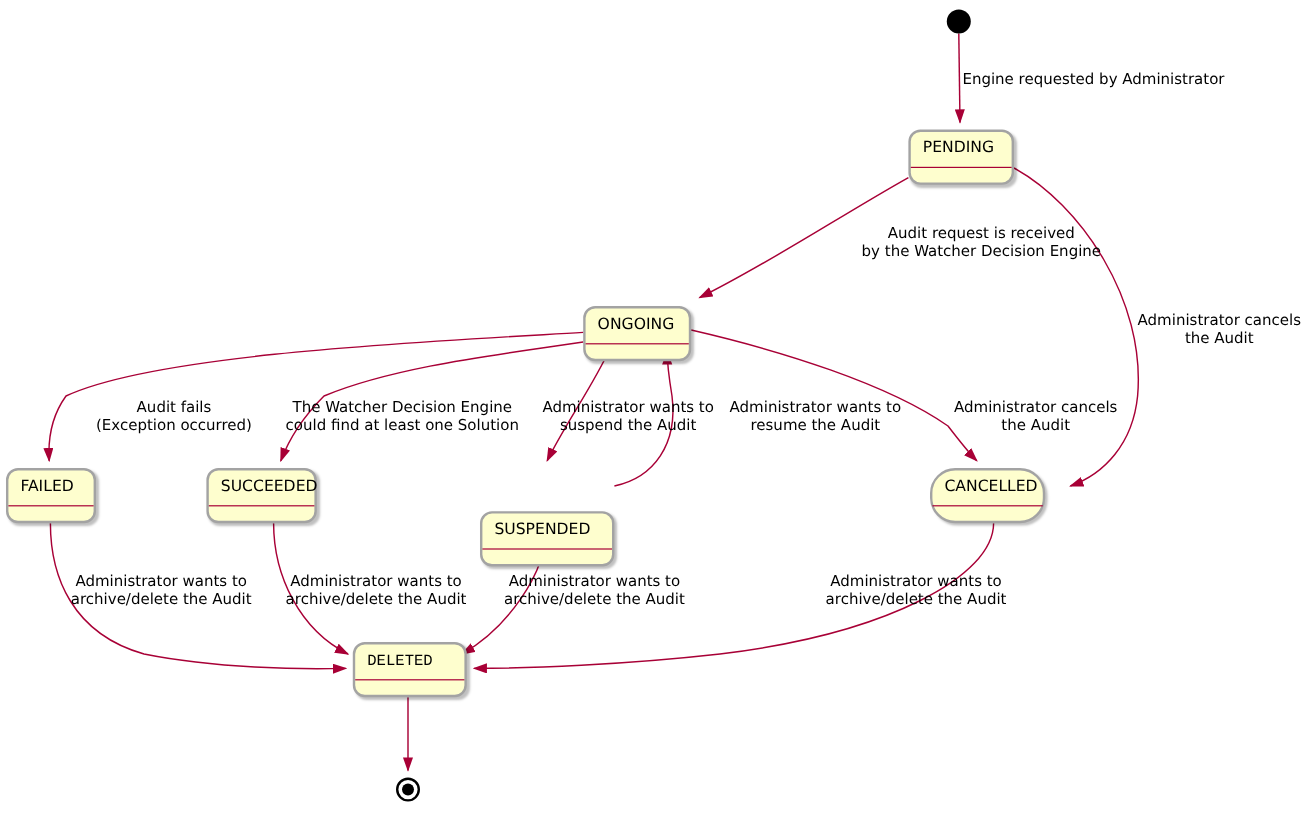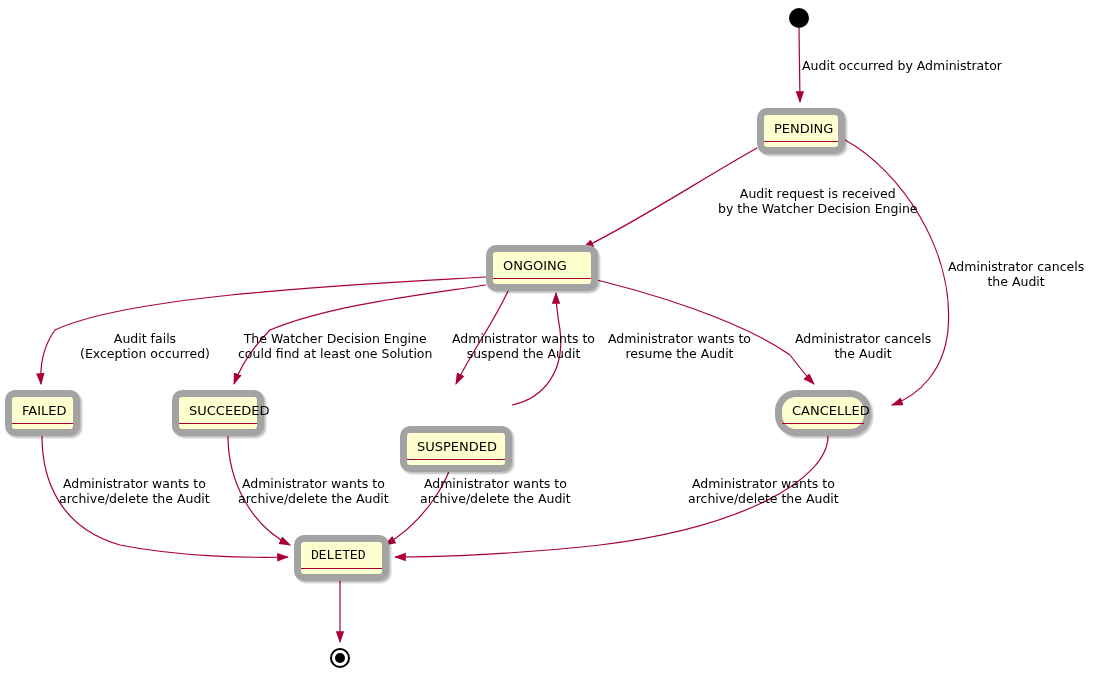--- a/index.html
+++ b/index.html
@@ -19,21 +19,21 @@
     position: absolute;
     left: 0;
     top: 0;
     width: 1095px;
     height: 680px;
     pointer-events: none;
   }
   .state-node {
     position: absolute;
     background: #FEFECE;
-    border: 7px solid #a3a3a3;
+    border: 2px solid #a3a3a3;
     border-radius: 10px;
     box-shadow: 2px 2px 2px rgba(0,0,0,0.25);
     box-sizing: border-box;
     display: flex;
     flex-direction: column;
   }
   .state-label {
     font-size: 13px;
     color: #000000;
     padding: 6px 10px 5px 10px;
@@ -121,21 +121,21 @@
   <div class="start-node" style="left:789px; top:8px;"></div>
   <div class="end-node-outer" style="left:330px; top:648px;">
     <div class="end-node-inner" style="left:3px; top:3px;"></div>
   </div>
 
   <div class="state-node" style="left:757px; top:108px; width:88px; height:46px;">
     <div class="state-label">PENDING</div>
     <div class="state-divider"></div>
   </div>
 
-  <div class="state-node" style="left:486px; top:245px; width:112px; height:46px;">
+  <div class="state-node" style="left:486px; top:255px; width:90px; height:46px;">
     <div class="state-label">ONGOING</div>
     <div class="state-divider"></div>
   </div>
 
   <div class="state-node" style="left:5px; top:390px; width:75px; height:46px;">
     <div class="state-label">FAILED</div>
     <div class="state-divider"></div>
   </div>
 
   <div class="state-node" style="left:172px; top:390px; width:92px; height:46px;">
@@ -151,21 +151,21 @@
   <div class="state-node" style="left:775px; top:390px; width:96px; height:46px;border-radius:21px;">
     <div class="state-label">CANCELLED</div>
     <div class="state-divider"></div>
   </div>
 
   <div class="state-node" style="left:294px; top:535px; width:95px; height:46px;font-family:Liberation Mono, monospace;">
     <div class="state-label">DELETED</div>
     <div class="state-divider"></div>
   </div>
 
-  <div class="edge-label" style="left:802px; top:58px;">Audit occurred by Administrator</div>
+  <div class="edge-label" style="left:802px; top:58px;">Engine requested by Administrator</div>
   <div class="edge-label" style="left:718px; top:186px;">Audit request is received
 by the Watcher Decision Engine</div>
   <div class="edge-label" style="left:948px; top:259px;">Administrator cancels
 the Audit</div>
   <div class="edge-label" style="left:80px;  top:331px;">Audit fails
 (Exception occurred)</div>
   <div class="edge-label" style="left:238px; top:331px;">The Watcher Decision Engine
 could find at least one Solution</div>
   <div class="edge-label" style="left:452px; top:331px;">Administrator wants to
 suspend the Audit</div>

